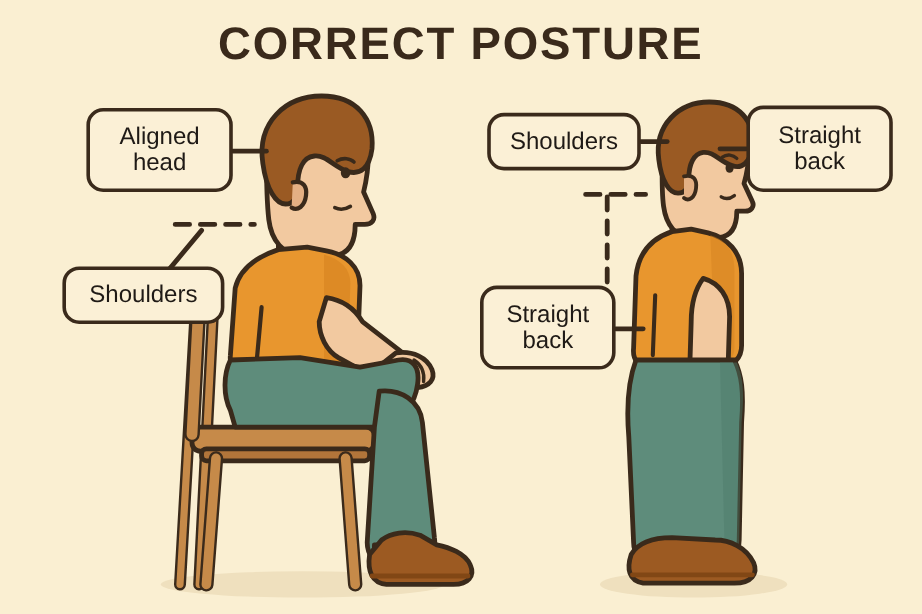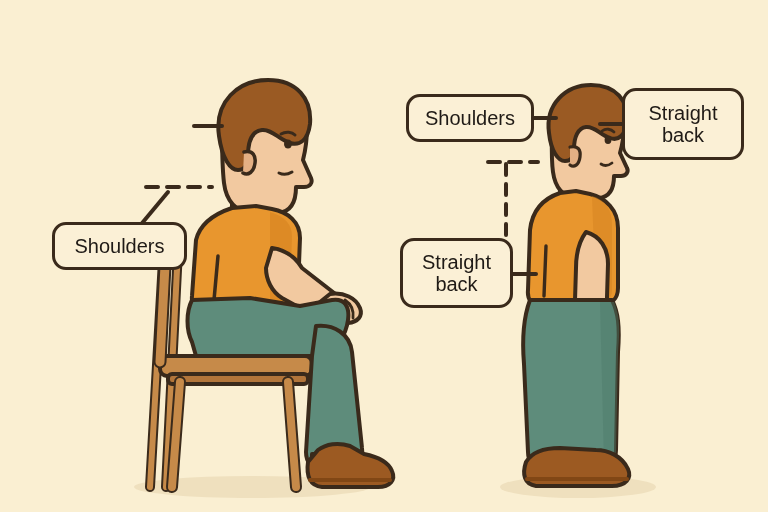--- a/index.html
+++ b/index.html
@@ -50,20 +50,21 @@
   #callout-shoulders-stand { left: 406px; top: 94px;  width: 128px; height: 48px; }
   #callout-straight-back-stand { left: 622px; top: 88px;  width: 122px; height: 72px; }
   #callout-straight-back-sit { left: 400px; top: 238px; width: 113px; height: 70px; }
   #artwork { position: absolute; left: 0; top: 0; }
 </style>
 </head>
 <body>
 
 <div id="poster">
 
+  <div id="poster-title">CORRECT POSTURE</div>
 
   <svg id="artwork" width="768" height="512" viewBox="0 0 768 512">
 
     <ellipse cx="252" cy="487" rx="118" ry="11" fill="#EFE0BE"></ellipse>
     <ellipse cx="578" cy="487" rx="78" ry="11" fill="#EFE0BE"></ellipse>
 
     <g>
 
       <g>
         <path d="M164 243 L150 487" stroke="#3A2A1B" stroke-width="10" stroke-linecap="round" fill="none"></path>
@@ -270,20 +271,22 @@
       <path d="M506 164 L506 248" stroke-width="4" stroke-dasharray="11 9"></path>
 
       <path d="M534 118 L556 118" stroke-width="4"></path>
 
       <path d="M600 124 L622 124" stroke-width="4"></path>
 
       <path d="M513 274 L536 274" stroke-width="4"></path>
     </g>
   </svg>
 
+  <div class="callout" id="callout-aligned-head">Aligned
+head</div>
 
   <div class="callout" id="callout-shoulders-sit">Shoulders</div>
 
   <div class="callout" id="callout-shoulders-stand">Shoulders</div>
 
   <div class="callout" id="callout-straight-back-stand">Straight
 back</div>
 
   <div class="callout" id="callout-straight-back-sit">Straight
 back</div>

